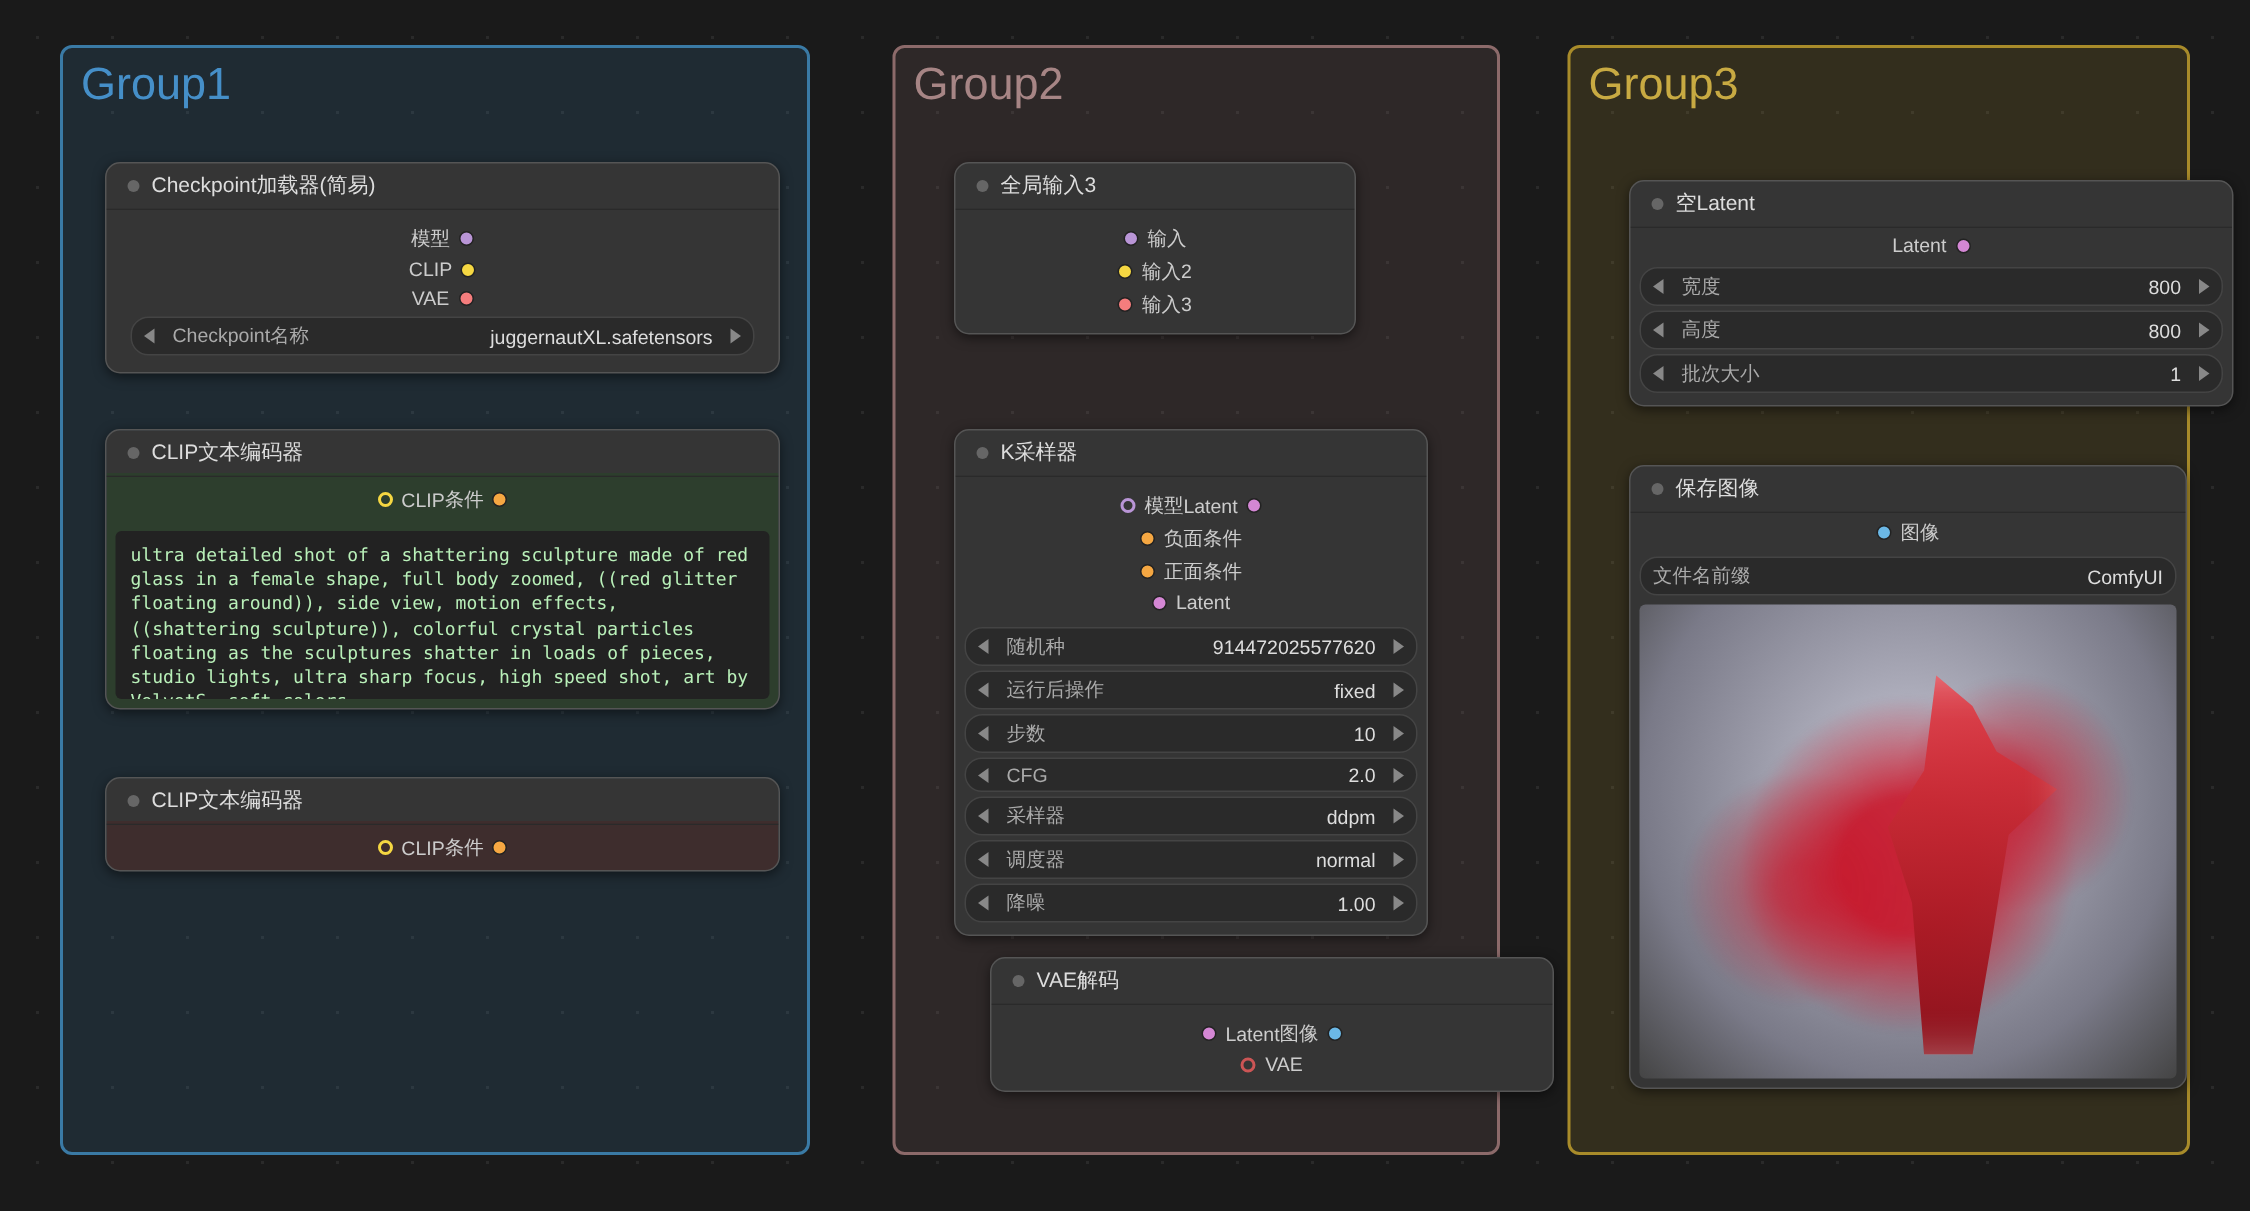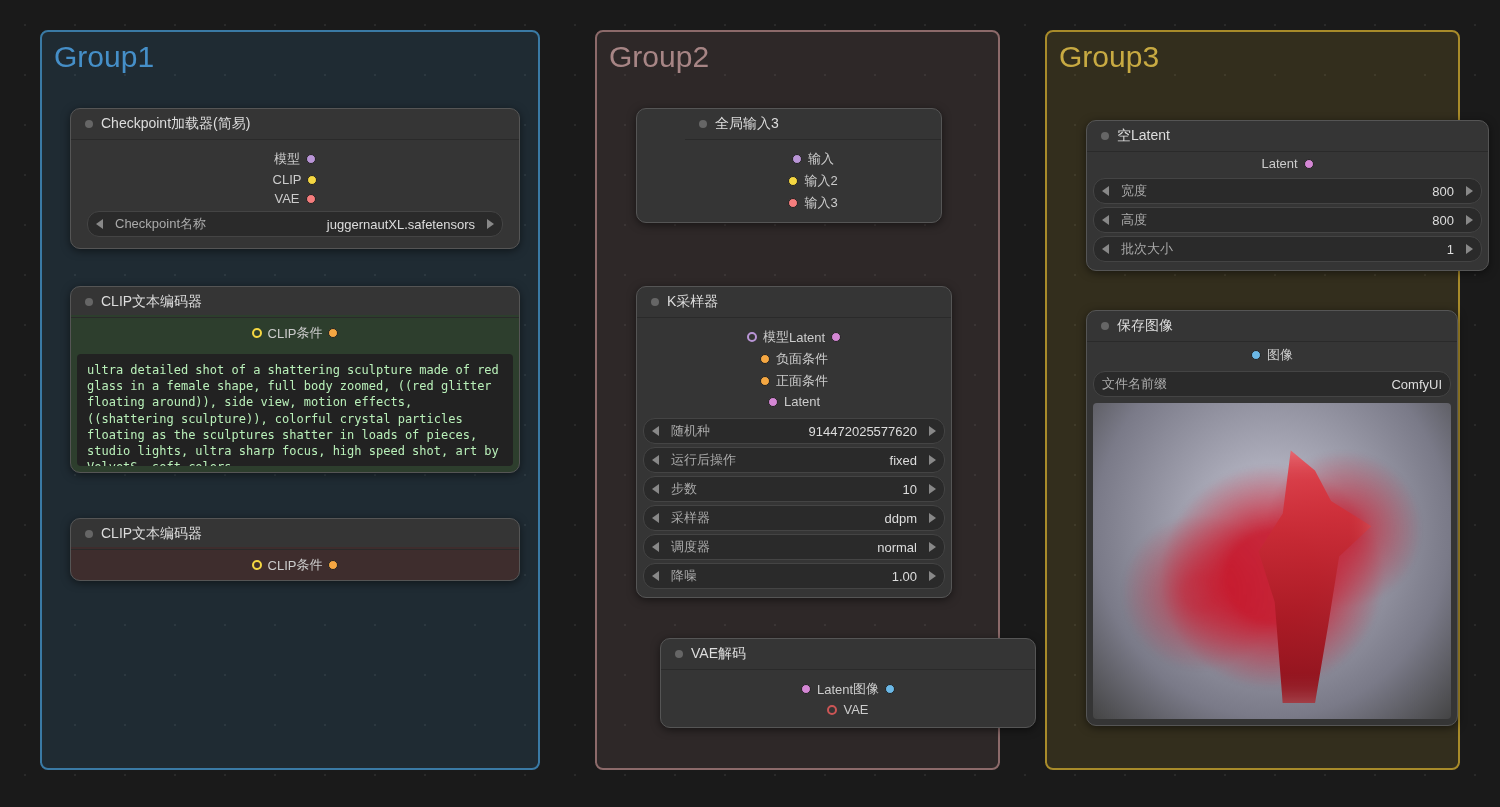--- a/index.html
+++ b/index.html
@@ -156,21 +156,21 @@
           <span class="port port-clip" style="background:transparent;border:2px solid #f5d742;"></span>
           <span>CLIP</span>
         </span>
       <span class="node-row-left">
           <span>条件</span>
           <span class="port port-cond"></span>
         </span>
     </div>
   </div>
 
-  <div class="node" style="left:636px; top:108px; width:306px;padding-left:48px;">
+  <div class="node" style="left:636px; top:108px; width:268px;">
     <div class="node-header">
         <span class="hbullet"></span>
         <span>全局输入3</span>
       </div>
     <div class="node-body">
       <div class="node-row">
           <span class="node-row-left">
             <span class="port port-model"></span>
             <span>输入</span>
           </span>
@@ -251,20 +251,30 @@
           <span class="wl">步数</span>
         </span>
         <span class="node-row-left">
           <span class="wv">10</span>
           <span class="arrow arrow-r"></span>
         </span>
       </div>
     <div class="widget">
         <span class="node-row-left">
           <span class="arrow arrow-l"></span>
+          <span class="wl">CFG</span>
+        </span>
+        <span class="node-row-left">
+          <span class="wv">2.0</span>
+          <span class="arrow arrow-r"></span>
+        </span>
+      </div>
+    <div class="widget">
+        <span class="node-row-left">
+          <span class="arrow arrow-l"></span>
           <span class="wl">采样器</span>
         </span>
         <span class="node-row-left">
           <span class="wv">ddpm</span>
           <span class="arrow arrow-r"></span>
         </span>
       </div>
     <div class="widget">
         <span class="node-row-left">
           <span class="arrow arrow-l"></span>

